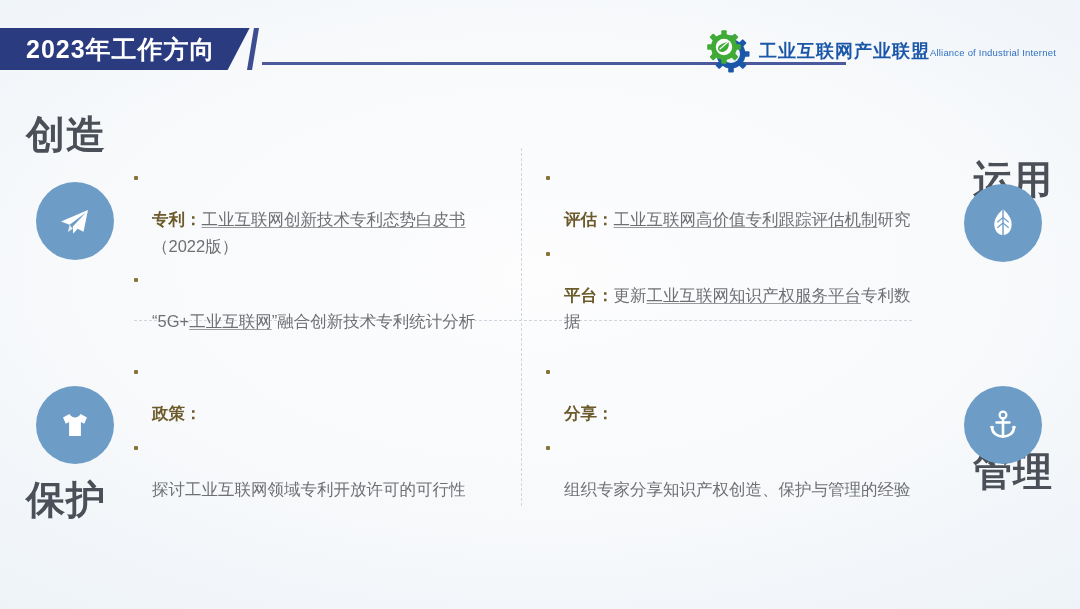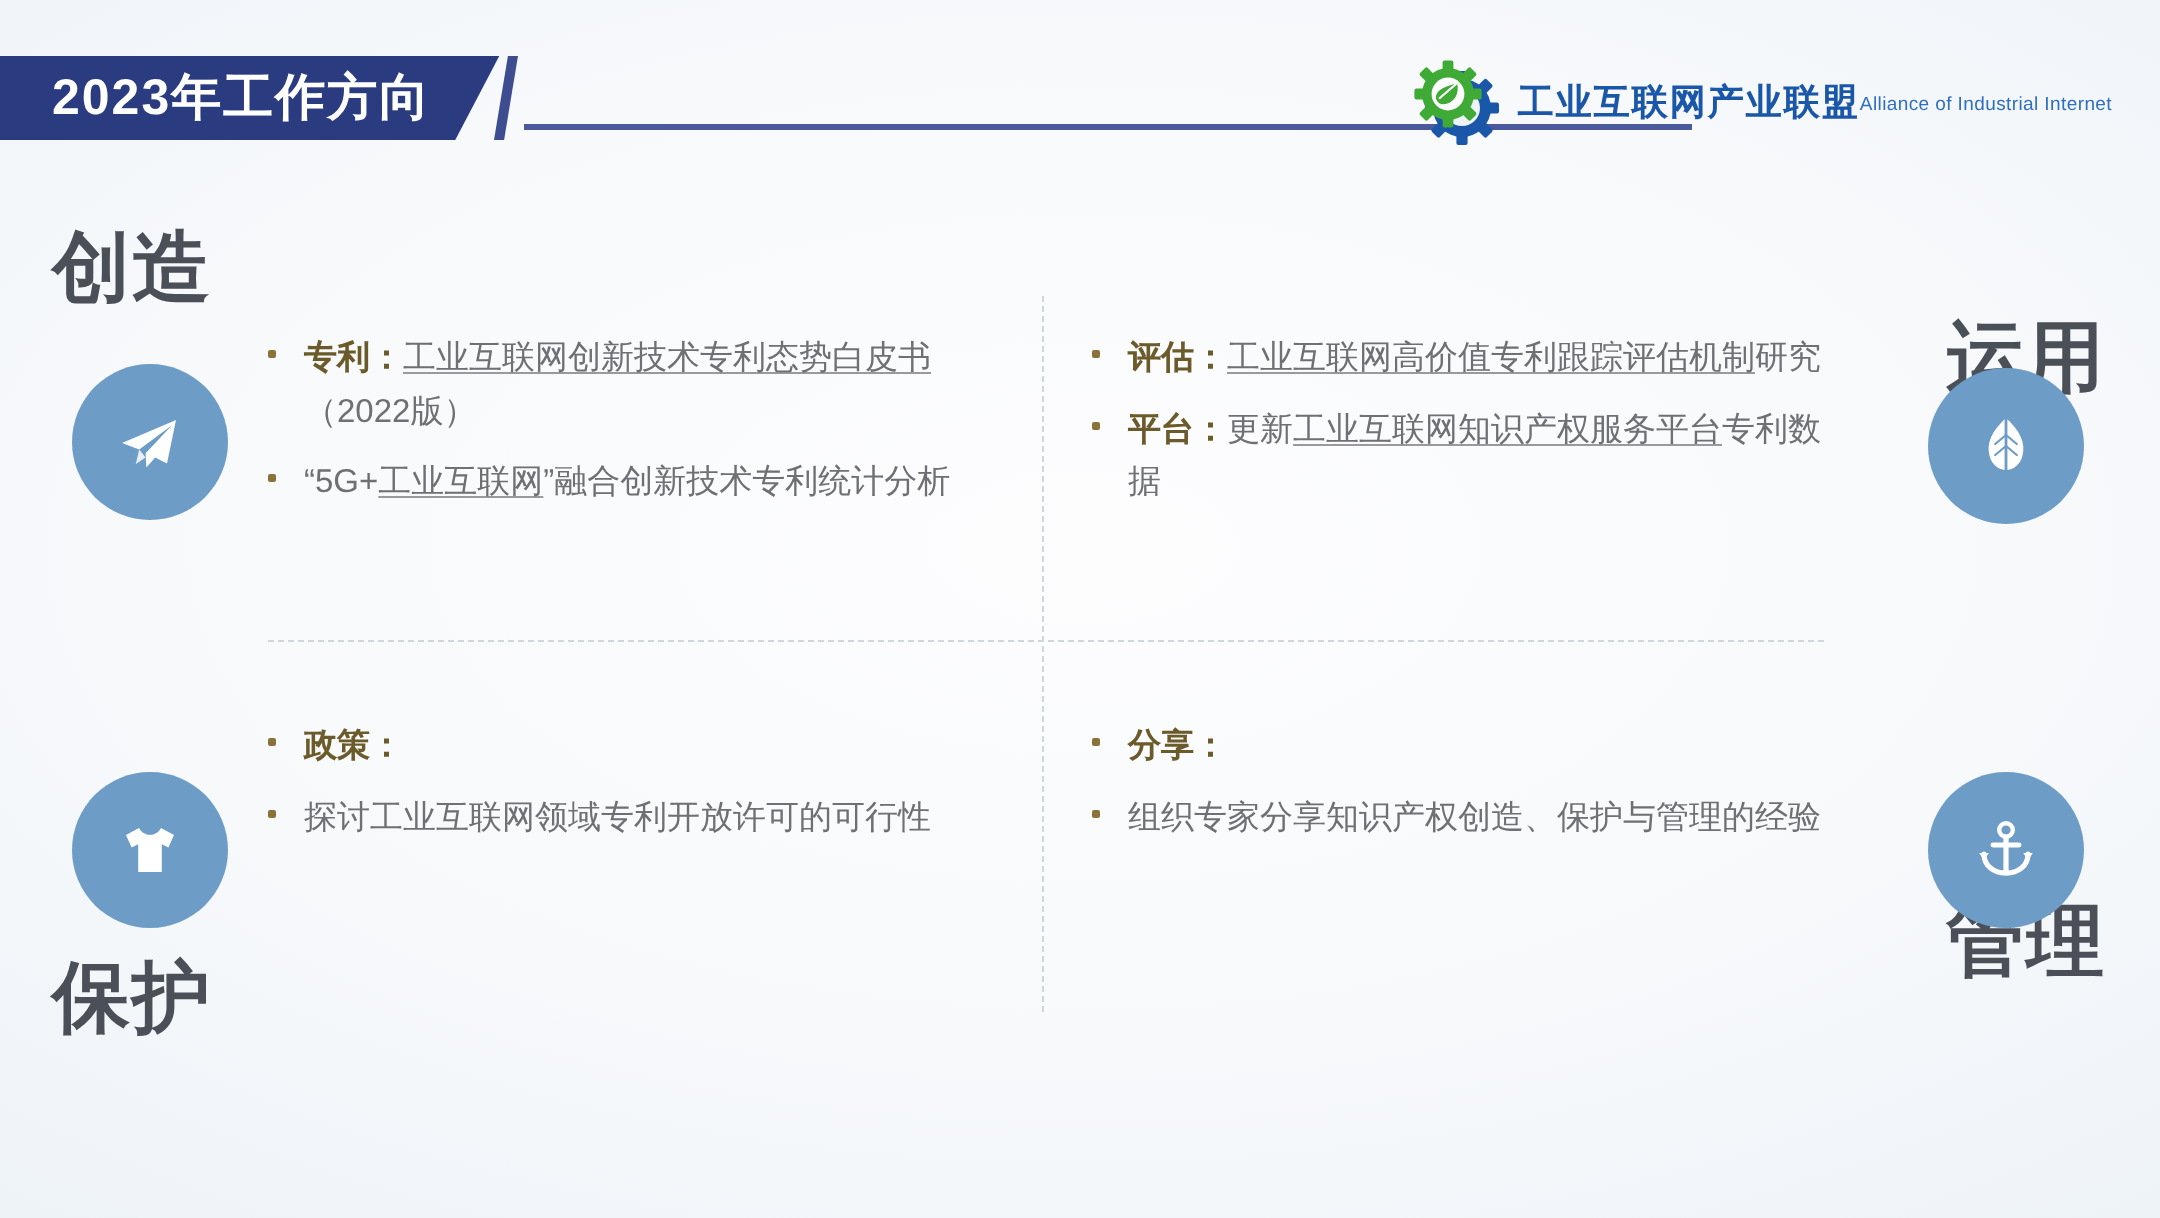--- a/index.html
+++ b/index.html
@@ -179,20 +179,21 @@
     width: 4px;
     height: 4px;
     background: #8a7338;
     border-radius: 1px;
   }
   .bullet-text {
     flex: 1 1 auto;
     font-size: 16.5px;
     line-height: 1.62;
     color: #6f7074;
+    margin-top: 40px;
   }
   .lead {
     font-weight: bold;
     color: #6b5a2a;
   }
   .ul {
     text-decoration: underline;
     text-decoration-color: #9a9a9e;
     text-underline-offset: 2px;
   }

